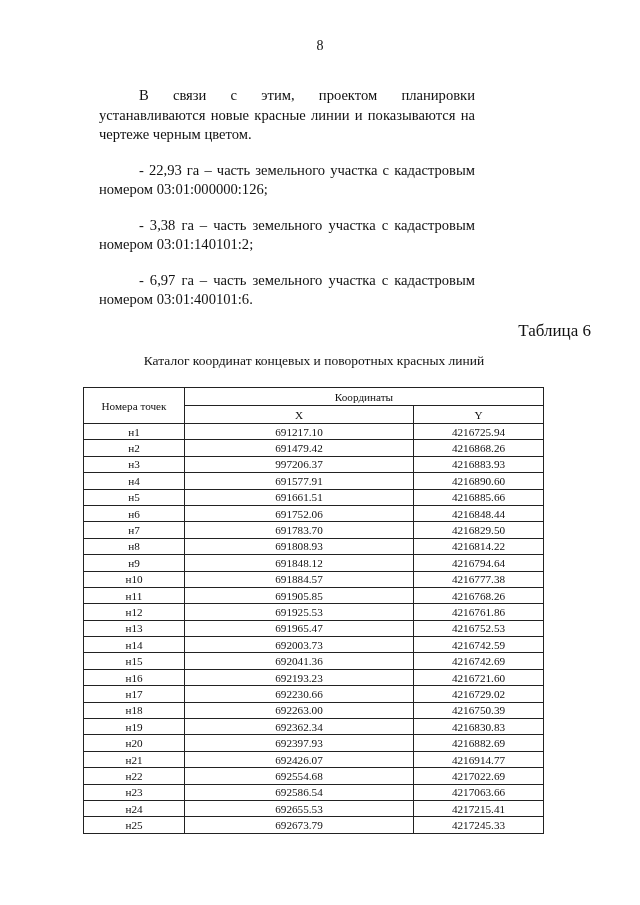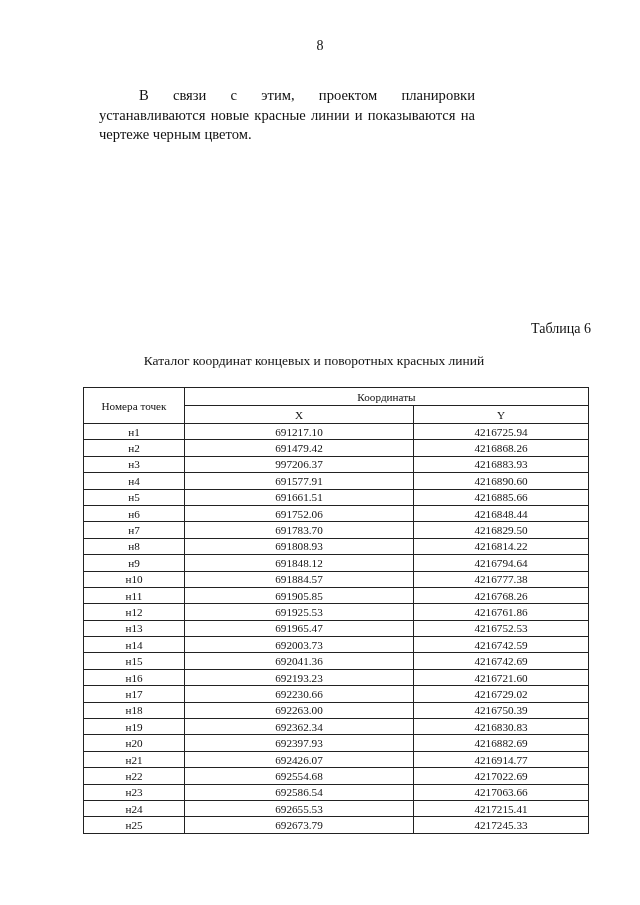--- a/index.html
+++ b/index.html
@@ -2,36 +2,39 @@
 <html><head>
 <meta charset="utf-8">
 <style>
   html, body { margin:0; padding:0; background:#ffffff; }
   body { width:640px; height:905px; position:relative; overflow:hidden;
          font-family:"Liberation Serif","DejaVu Serif",serif; color:#111; }
   .page-num { position:absolute; top:38px; left:0; width:640px; text-align:center; font-size:14px; }
   .body-text { position:absolute; left:83px; width:408px; top:70px; font-size:14.6px; line-height:19.5px; text-align:justify; }
   .body-text p { margin:16px; }
   .indent { text-indent:40px; }
-  .table-label { position:absolute; top:321px; right:49px; font-size:14px; }
+  .table-label { position:absolute; top:321px; right:49px; font-size:17px; }
   .table-caption { position:absolute; top:353px; left:0; width:628px; text-align:center; font-size:13.5px; }
-  table.coords { position:absolute; top:387px; left:83px; width:506px; border-collapse:collapse; font-size:11.2px; }
+  table.coords { position:absolute; top:387px; left:83px; width:461px; border-collapse:collapse; font-size:11.2px; }
   table.coords td, table.coords th { border:1px solid #222; text-align:center; padding:0; font-weight:normal; }
   table.coords th { height:17px; }
   table.coords td { height:15.4px; line-height:14px; }
   .col-num { width:100px; }
   .col-x { width:228px; }
 </style>
 </head>
 <body>
 
 <div class="page-num">8</div>
 
 <div class="body-text">
   <p class="indent">В связи с этим, проектом планировки устанавливаются новые красные линии и показываются на чертеже черным цветом.</p>
+  <p class="indent">- 22,93 га – часть земельного участка с кадастровым номером 03:01:000000:126;</p>
+  <p class="indent">- 3,38 га – часть земельного участка с кадастровым номером 03:01:140101:2;</p>
+  <p class="indent">- 6,97 га – часть земельного участка с кадастровым номером 03:01:400101:6.</p>
 </div>
 
 <div class="table-label">Таблица 6</div>
 <div class="table-caption">Каталог координат концевых и поворотных красных линий</div>
 
 <table class="coords">
   <thead>
     <tr>
       <th class="col-num" rowspan="2">Номера точек</th>
       <th colspan="2">Координаты</th>

